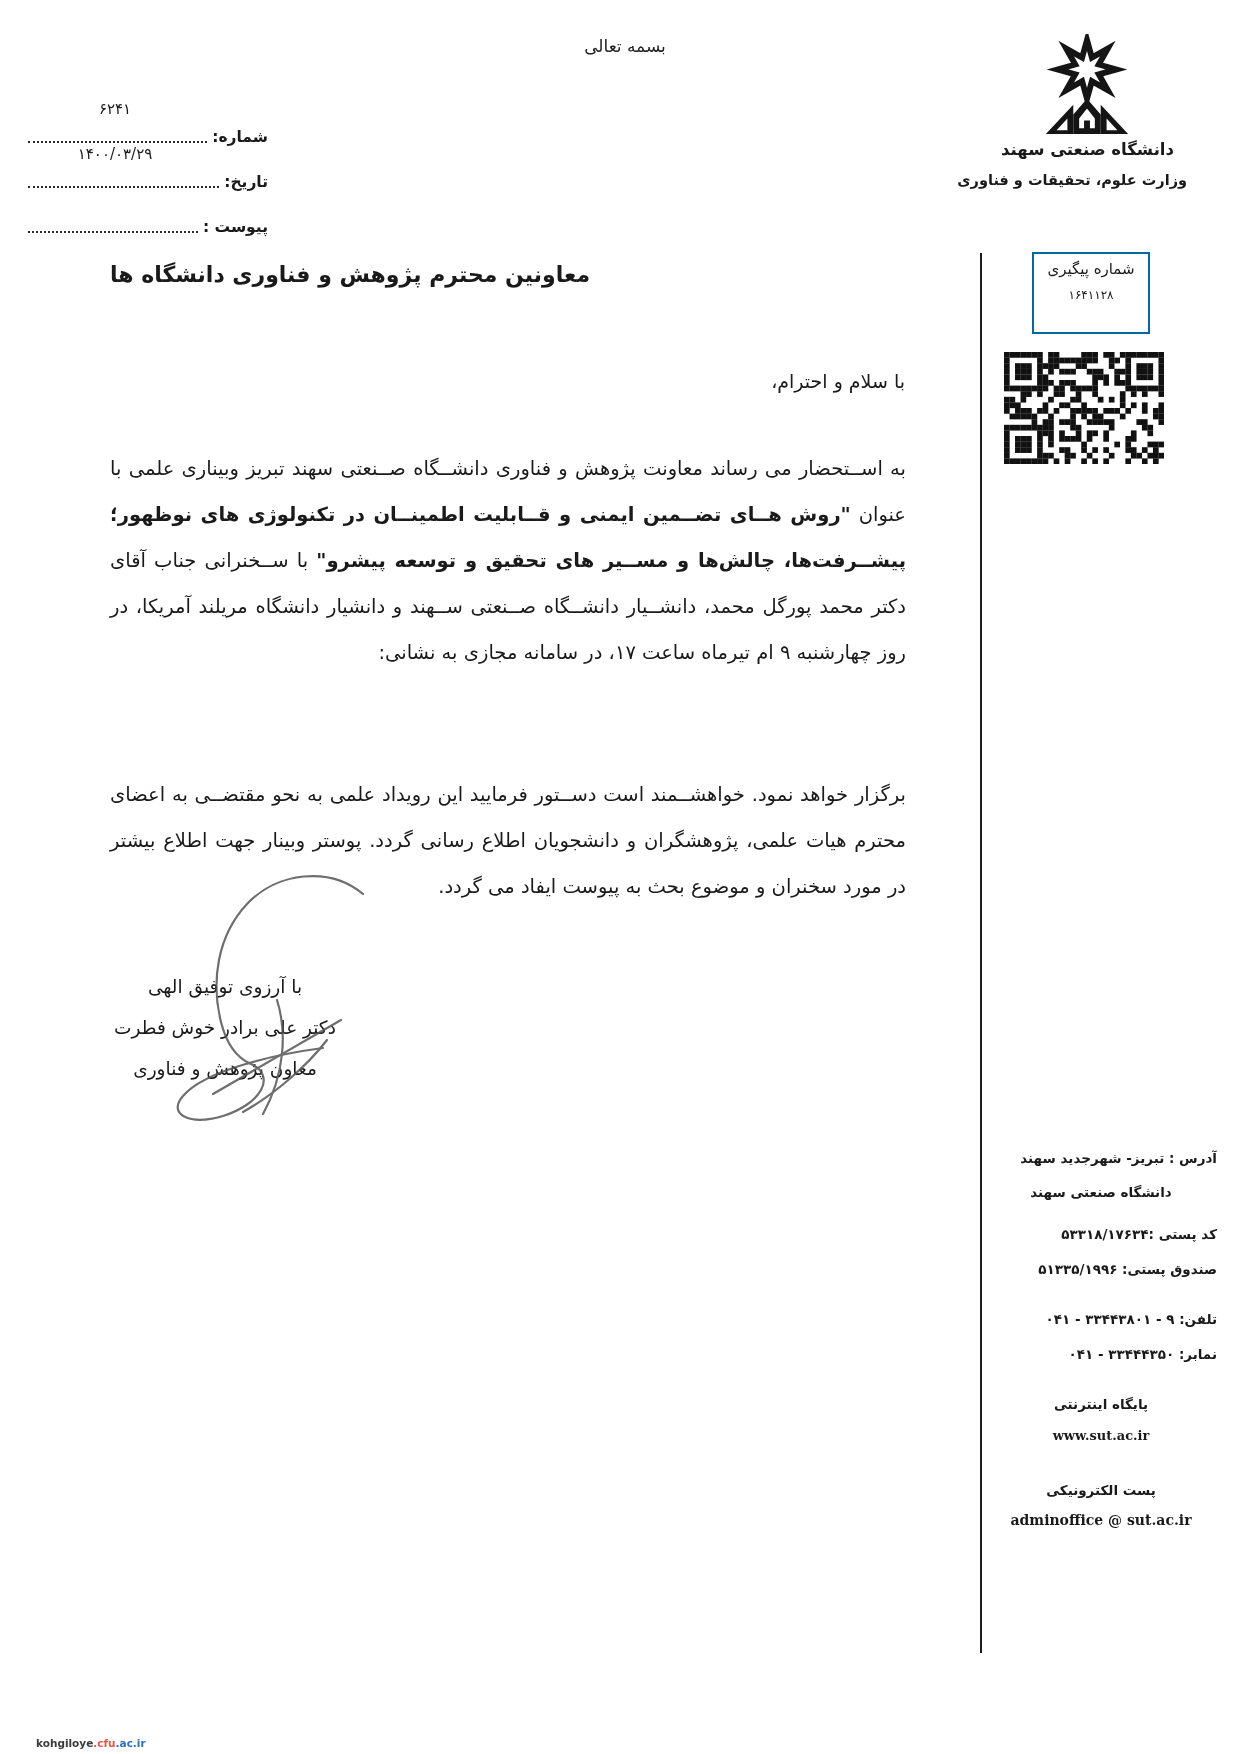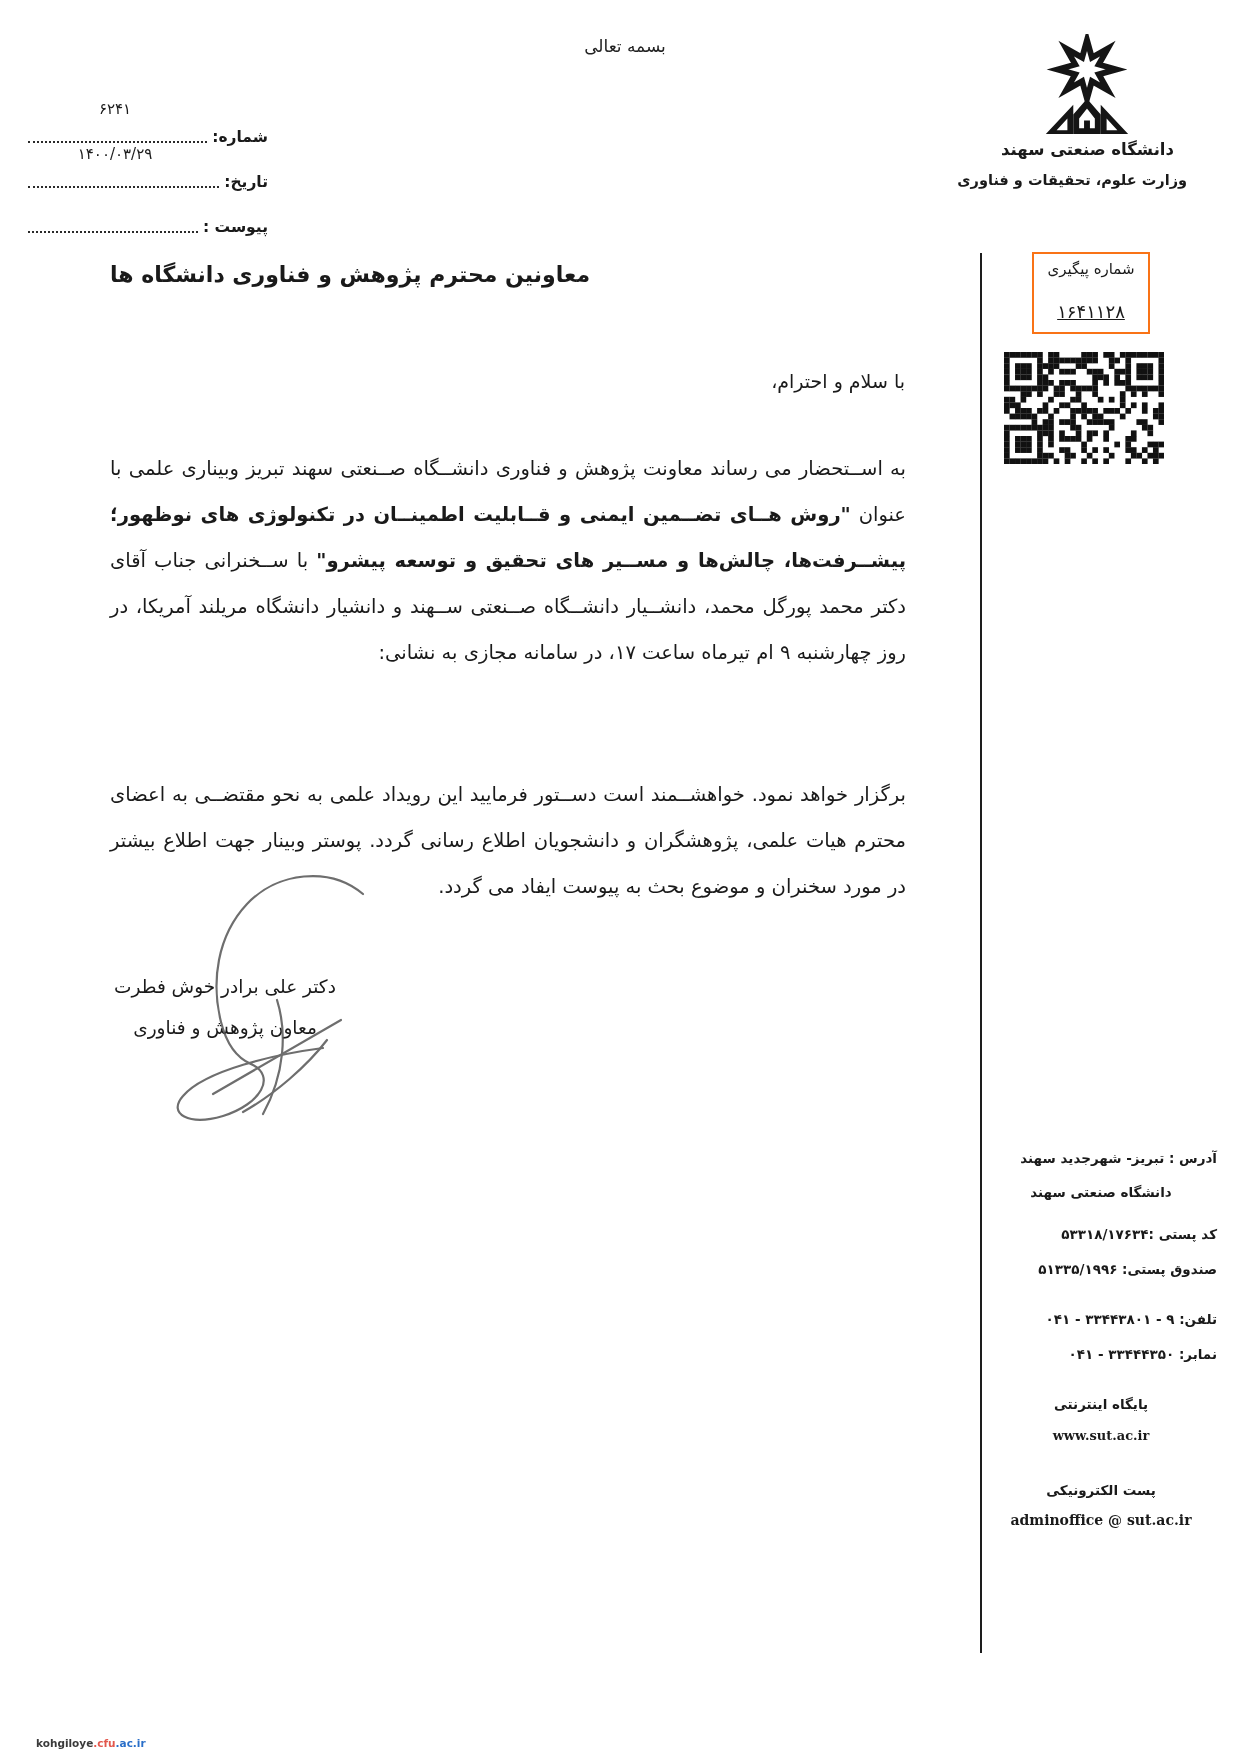--- a/index.html
+++ b/index.html
@@ -20,23 +20,23 @@
   
   .logo{position:absolute;left:1038px;top:34px;width:98px;height:112px;}
   .uni-name{position:absolute;left:975px;top:140px;width:225px;text-align:center;
             font-weight:bold;font-size:16.5px;direction:rtl;}
   .ministry{position:absolute;left:932px;top:172px;width:255px;text-align:right;
             font-weight:bold;font-size:14.5px;direction:rtl;}
 
   .vline{position:absolute;left:980px;top:253px;width:2px;height:1400px;background:#1d1d1d;}
 
   .tracking-box{position:absolute;left:1032px;top:252px;width:114px;height:78px;
-                border:2px solid #f97316;text-align:center;direction:rtl;}
+                border:2px solid #0369a1;text-align:center;direction:rtl;}
   .tracking-label{font-size:15px;margin-top:6px;}
-  .tracking-number{font-size:18px;margin-top:23px;letter-spacing:1px;direction:ltr;text-decoration:underline;}
+  .tracking-number{font-size:12px;margin-top:10px;letter-spacing:1px;direction:ltr;}
 
   .qr{position:absolute;left:1004px;top:352px;width:160px;height:112px;}
 
   
   .recipient{position:absolute;left:110px;top:262px;width:795px;text-align:left;
              direction:rtl;font-weight:bold;font-size:22px;}
   .salutation{position:absolute;left:110px;top:370px;width:795px;text-align:right;
               direction:rtl;font-size:19px;}
   .para{position:absolute;left:110px;width:796px;direction:rtl;text-align:justify;
         font-size:19.5px;line-height:46px;}
@@ -404,20 +404,21 @@
 
   <div class="recipient">معاونین محترم پژوهش و فناوری دانشگاه ها</div>
   <div class="salutation">با سلام و احترام،</div>
 
   <p class="para para1"><span>به اســتحضار می رساند معاونت پژوهش و فناوری دانشــگاه صــنعتی سهند تبریز وبیناری علمی با عنوان </span><span class="bold-title">"روش هــای تضــمین ایمنی و قــابلیت اطمینــان در تکنولوژی های نوظهور؛ پیشــرفت‌ها، چالش‌ها و مســیر های تحقیق و توسعه پیشرو"</span><span> با ســخنرانی جناب آقای دکتر محمد پورگل محمد، دانشــیار دانشــگاه صــنعتی ســهند و دانشیار دانشگاه مریلند آمریکا، در روز چهارشنبه ۹ ام تیرماه ساعت ۱۷، در سامانه مجازی به نشانی:</span></p>
 
 
   <p class="para para2">برگزار خواهد نمود. خواهشــمند است دســتور فرمایید این رویداد علمی به نحو مقتضــی به اعضای محترم هیات علمی، پژوهشگران و دانشجویان اطلاع رسانی گردد. پوستر وبینار جهت اطلاع بیشتر در مورد سخنران و موضوع بحث به پیوست ایفاد می گردد.</p>
 
   <div class="sig-block">
+    <div>با آرزوی توفیق الهی</div>
     <div>دکتر علی برادر خوش فطرت</div>
     <div>معاون پژوهش و فناوری</div>
   </div>
   <svg class="sig-svg" viewBox="0 0 250 300">
     <g fill="none" stroke="#555555" stroke-width="2.2" stroke-linecap="round" opacity="0.85">
       <path d="M 238 42 C 205 14 152 20 122 52 C 92 84 86 130 96 170 C 102 194 112 206 126 212"></path>
       <path d="M 126 212 C 152 224 136 252 98 264 C 64 274 42 262 58 244 C 80 218 152 202 198 196"></path>
       <path d="M 88 242 L 216 168"></path>
       <path d="M 118 260 C 150 242 182 214 202 188"></path>
       <path d="M 152 148 C 162 180 160 222 138 262"></path>

